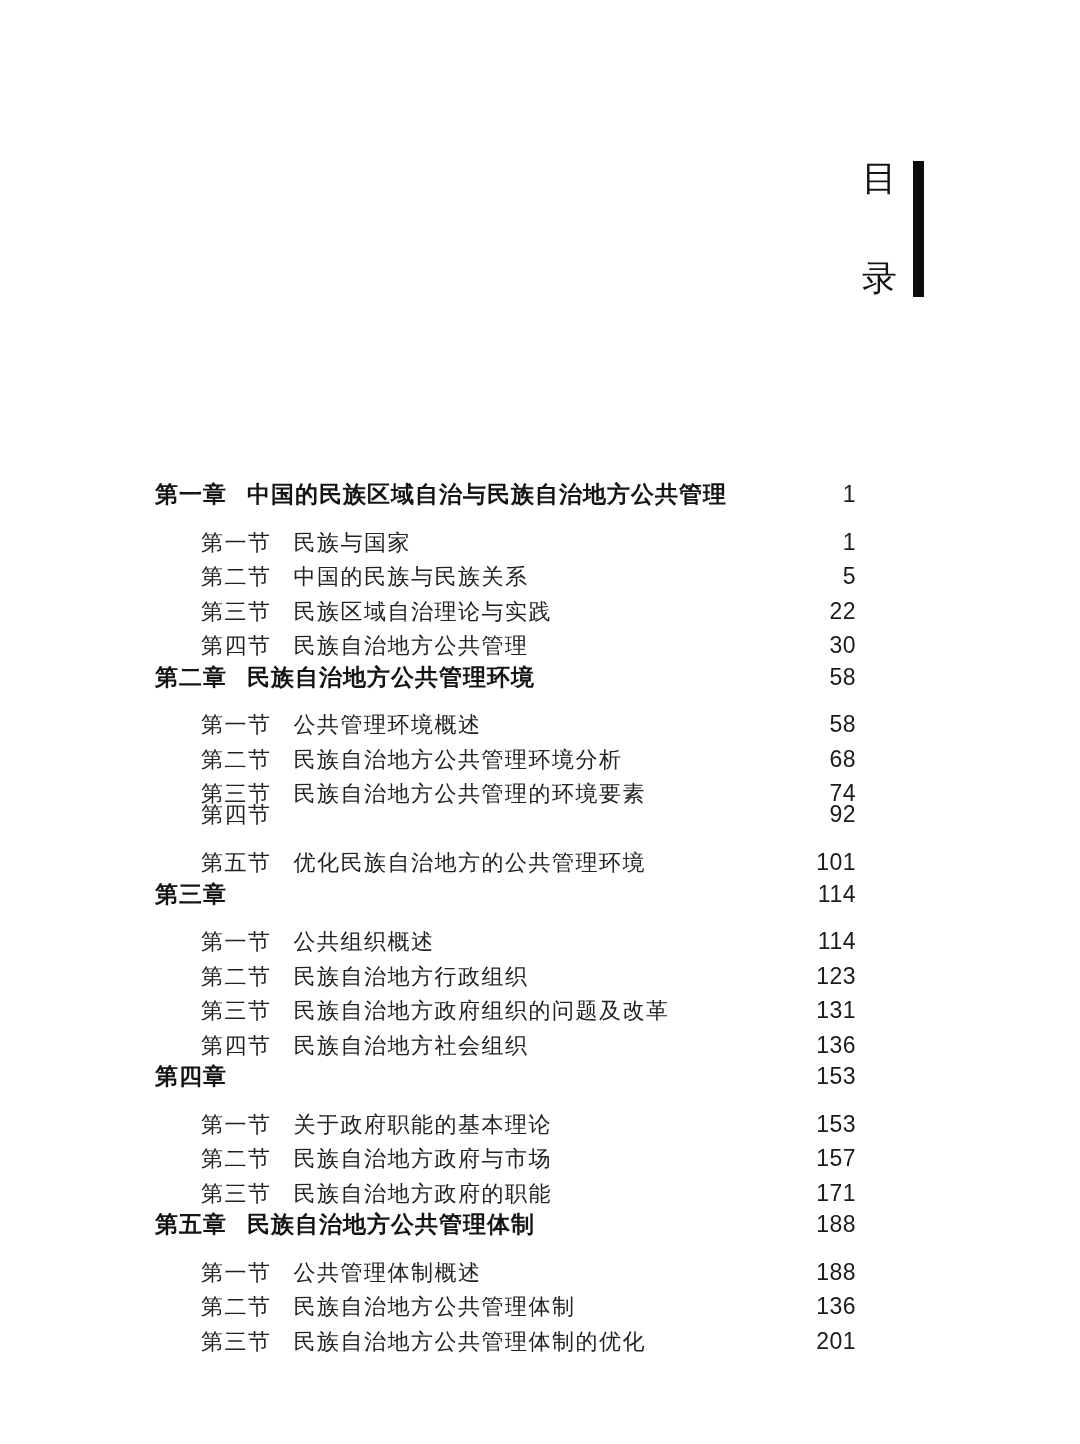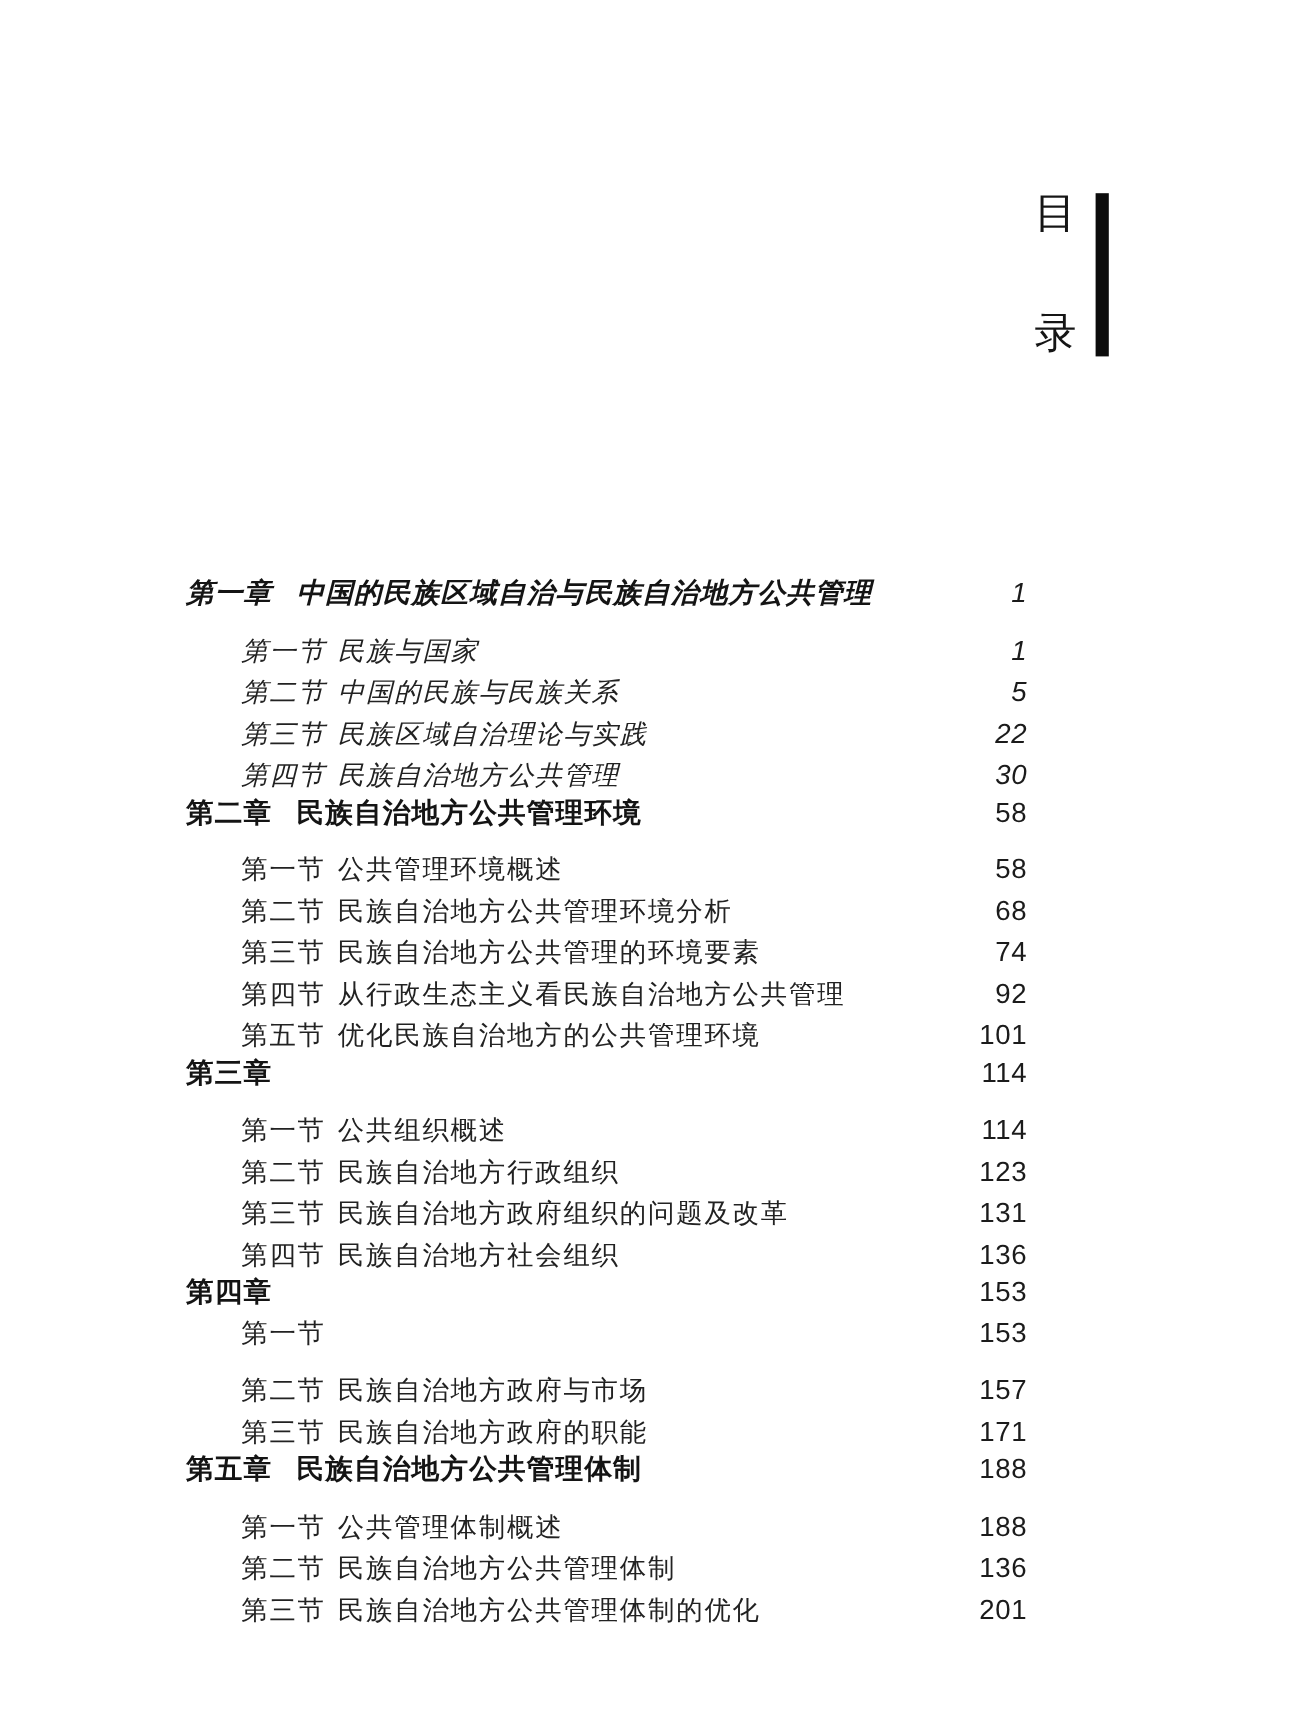--- a/index.html
+++ b/index.html
@@ -38,21 +38,21 @@
   }
 
   
   .toc {
     position: absolute;
     left: 155px;
     top: 479px;
     width: 701px;
   }
   .chapter { margin-top: 10px; }
-  .chapter:first-child { margin-top: 0; font-style: italic; }
+  .chapter:first-child { margin-top: 0; }
 
   .row {
     display: flex;
     align-items: baseline;
     height: 34.5px;
   }
   .row-chapter {
     font-family: "Liberation Sans", sans-serif;
     font-weight: 700;
     font-size: 23px;
@@ -63,21 +63,21 @@
   .ch-title { white-space: nowrap; }
 
   .row-section {
     font-family: "DejaVu Serif", serif;
     font-weight: 400;
     font-size: 22px;
     letter-spacing: 1.5px;
     padding-left: 46px;
     color: #222222;
   }
-  .sec-label { margin-right: 10px; white-space: nowrap; }
+  .sec-label { margin-right: 22px; white-space: nowrap; }
   .sec-title { white-space: nowrap; margin-top: 14px; }
 
   .pagenum {
     margin-left: auto;
     font-family: "Liberation Sans", sans-serif;
     font-weight: 400;
     font-size: 23px;
     letter-spacing: 0.5px;
     color: #1b1b1b;
   }
@@ -141,21 +141,20 @@
         <span class="sec-title">民族自治地方公共管理环境分析</span>
         <span class="pagenum">68</span>
       </div>
       <div class="row row-section">
         <span class="sec-label">第三节</span>
         <span class="sec-title">民族自治地方公共管理的环境要素</span>
         <span class="pagenum">74</span>
       </div>
       <div class="row row-section">
         <span class="sec-label">第四节</span>
-        <span class="sec-title">从行政生态主义看民族自治地方公共管理</span>
         <span class="pagenum">92</span>
       </div>
       <div class="row row-section">
         <span class="sec-label">第五节</span>
         <span class="sec-title">优化民族自治地方的公共管理环境</span>
         <span class="pagenum">101</span>
       </div>
     </div>
 
     <div class="chapter">
@@ -185,20 +184,21 @@
       </div>
     </div>
 
     <div class="chapter">
       <div class="row row-chapter">
         <span class="ch-label">第四章</span>
         <span class="pagenum">153</span>
       </div>
       <div class="row row-section">
         <span class="sec-label">第一节</span>
+        <span class="sec-title">关于政府职能的基本理论</span>
         <span class="pagenum">153</span>
       </div>
       <div class="row row-section">
         <span class="sec-label">第二节</span>
         <span class="sec-title">民族自治地方政府与市场</span>
         <span class="pagenum">157</span>
       </div>
       <div class="row row-section">
         <span class="sec-label">第三节</span>
         <span class="sec-title">民族自治地方政府的职能</span>

